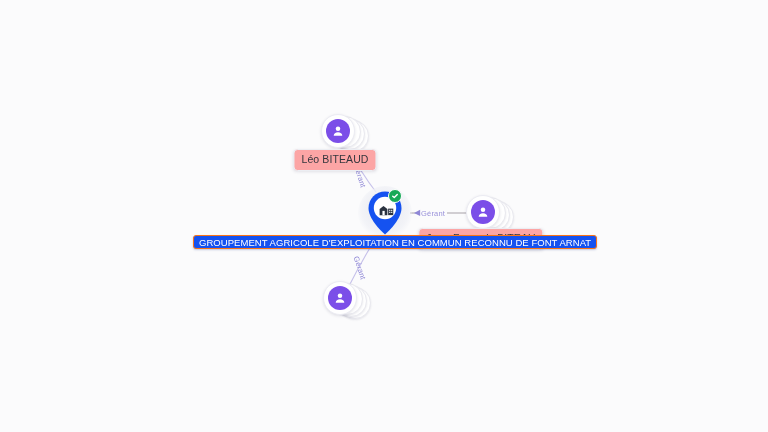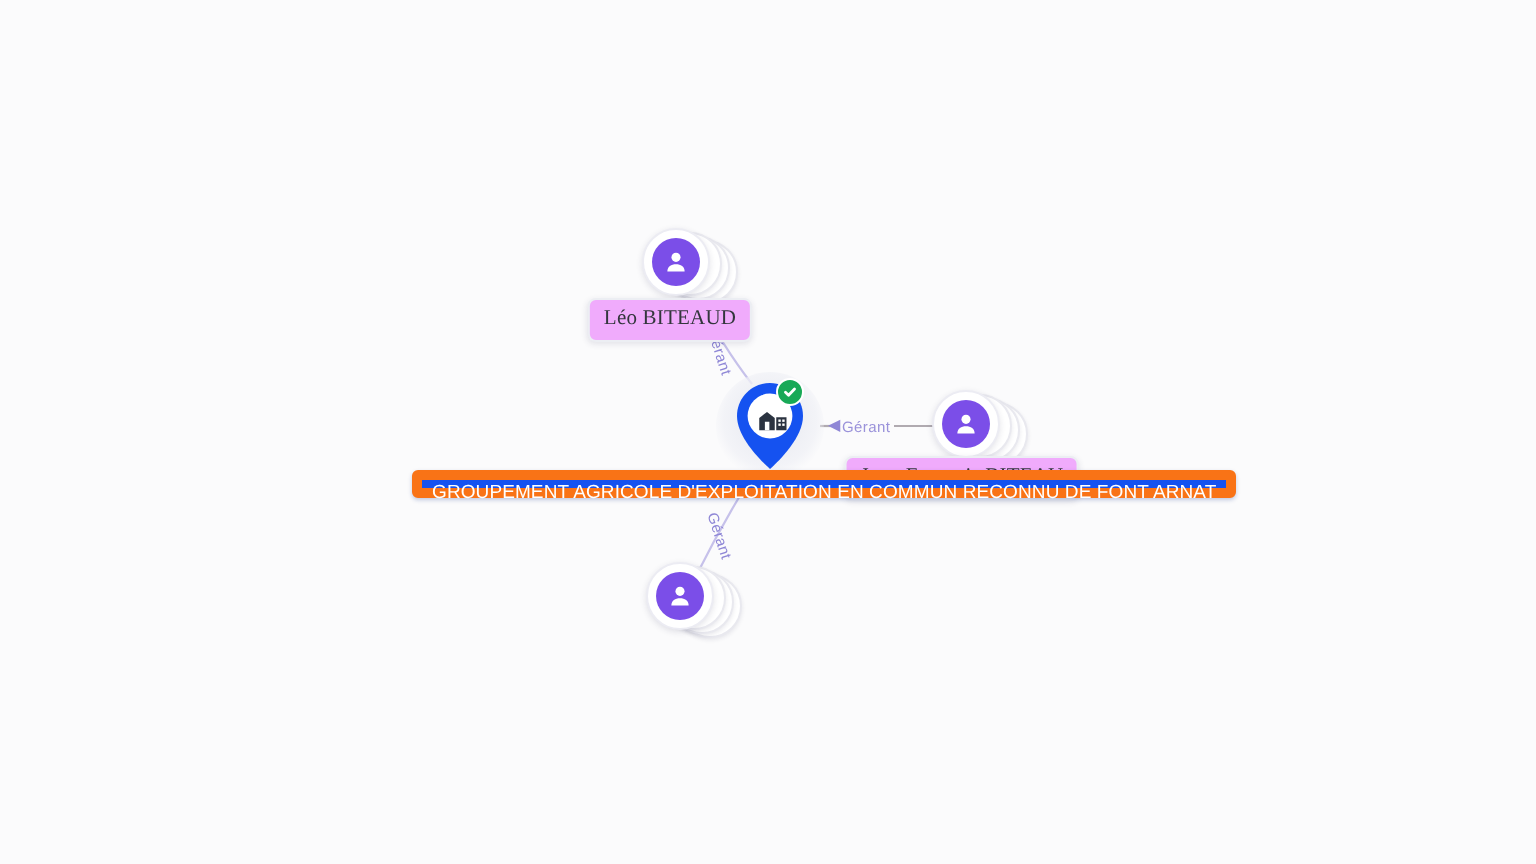--- a/index.html
+++ b/index.html
@@ -71,31 +71,30 @@
     background: #7b4ee8;
     display: flex;
     align-items: center;
     justify-content: center;
   }
   .avatar-inner svg { display: block; }
 
   .node-label {
     position: absolute;
     white-space: nowrap;
-    background: #f0abfc;
+    background: #fca5a5;
     border: 1px solid #eceef3;
     border-radius: 4px;
     box-shadow: 0 1px 3px rgba(40,40,80,0.12);
     font-size: 10.5px;
     line-height: 13px;
     color: #33363d;
     padding: 3px 7px 4px 7px;
     transform: translateX(-50%);
     letter-spacing: 0.1px;
-    font-family: Liberation Serif, serif;
   }
 
   
   #company-node {
     position: absolute;
     left: 358px;
     top: 186px;
     width: 54px;
     height: 58px;
   }
@@ -134,26 +133,26 @@
     border: 1.5px solid #ffffff;
     display: flex;
     align-items: center;
     justify-content: center;
     box-sizing: border-box;
   }
 
   
   #company-label {
     position: absolute;
-    left: 206px;
+    left: 193px;
     top: 235px;
     height: 14px;
     line-height: 14px;
     background: #1552f0;
-    border: 5px solid #f97316;
+    border: 1px solid #f97316;
     border-radius: 3px;
     color: #ffffff;
     font-size: 9.5px;
     letter-spacing: 0.05px;
     padding: 0 5px;
     white-space: nowrap;
     box-shadow: 0 1px 2px rgba(20,50,140,0.25);
     box-sizing: border-box;
   }
 

